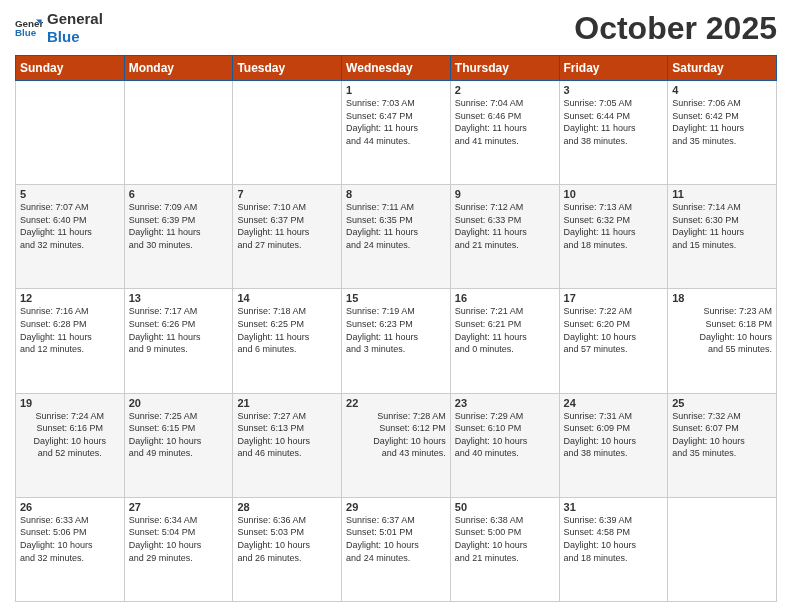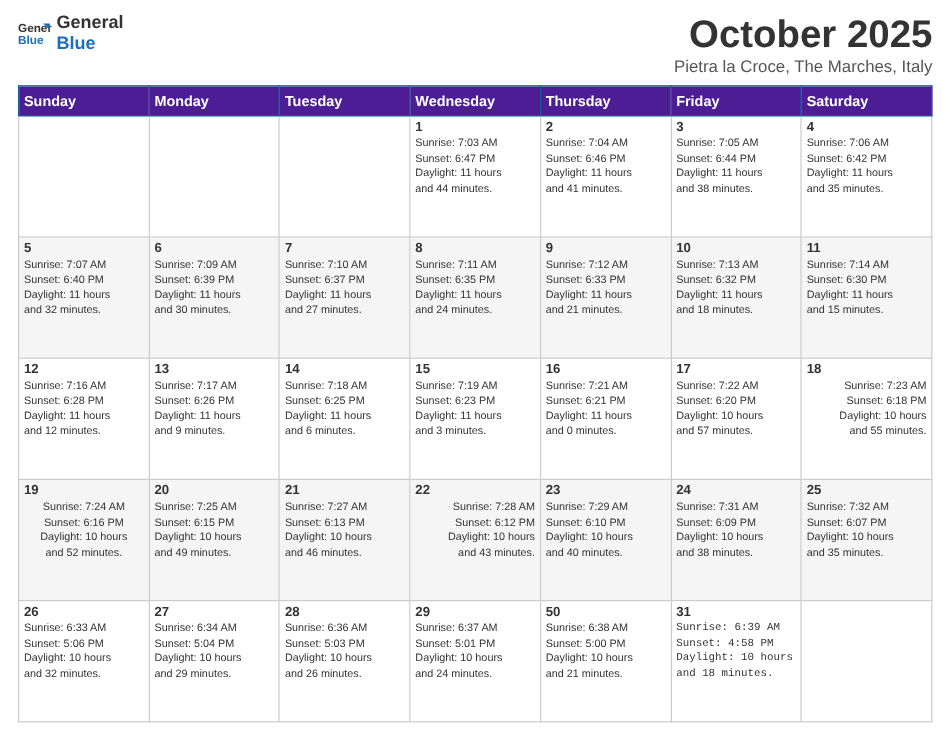--- a/index.html
+++ b/index.html
@@ -45,21 +45,21 @@
       color: #555;
     }
     .calendar {
       flex: 1;
       border: 1px solid #ccc;
       border-collapse: collapse;
       width: 100%;
       table-layout: fixed;
     }
     .calendar th {
-      background-color: #4c1d95;
+      background-color: #c2410c;
       color: #fff;
       font-size: 12px;
       font-weight: bold;
       padding: 5px 4px;
       text-align: left;
       border: 1px solid #1a5a9a;
     }
     .calendar td {
       border: 1px solid #ccc;
       vertical-align: top;
@@ -98,21 +98,20 @@
         <text y="32" font-size="14" font-weight="bold" fill="#1a6fbd" font-family="Arial">Blue</text>
         <polygon points="30,8 38,8 38,16" fill="#1a6fbd"></polygon>
       </svg>
       <div style="display:flex;flex-direction:column;line-height:1.2;margin-left:2px;">
         <span style="font-size:15px;font-weight:bold;color:#333;">General</span>
         <span style="font-size:15px;font-weight:bold;color:#1a6fbd;">Blue</span>
       </div>
     </div>
     <div class="title-block">
       <div class="month-title">October 2025</div>
-      <div class="location">Pietra la Croce, The Marches, Italy</div>
     </div>
   </div>
 
   <table class="calendar">
     <thead>
       <tr id="days-header">
           <th>Sunday</th>
           <th>Monday</th>
           <th>Tuesday</th>
           <th>Wednesday</th>
@@ -339,21 +338,21 @@
           </td>
           <td>
             <span class="day-num">50</span>
             <div class="day-info" style="white-space: pre-line;">Sunrise: 6:38 AM
 Sunset: 5:00 PM
 Daylight: 10 hours
 and 21 minutes.</div>
           </td>
           <td>
             <span class="day-num">31</span>
-            <div class="day-info" style="white-space: pre-line; font-family: Liberation Mono, monospace;">Sunrise: 6:39 AM
+            <div class="day-info" style="white-space: pre-line;">Sunrise: 6:39 AM
 Sunset: 4:58 PM
 Daylight: 10 hours
 and 18 minutes.</div>
           </td>
           <td class="empty"></td>
         </tr>
       </tbody>
   </table>
 </div>
 

